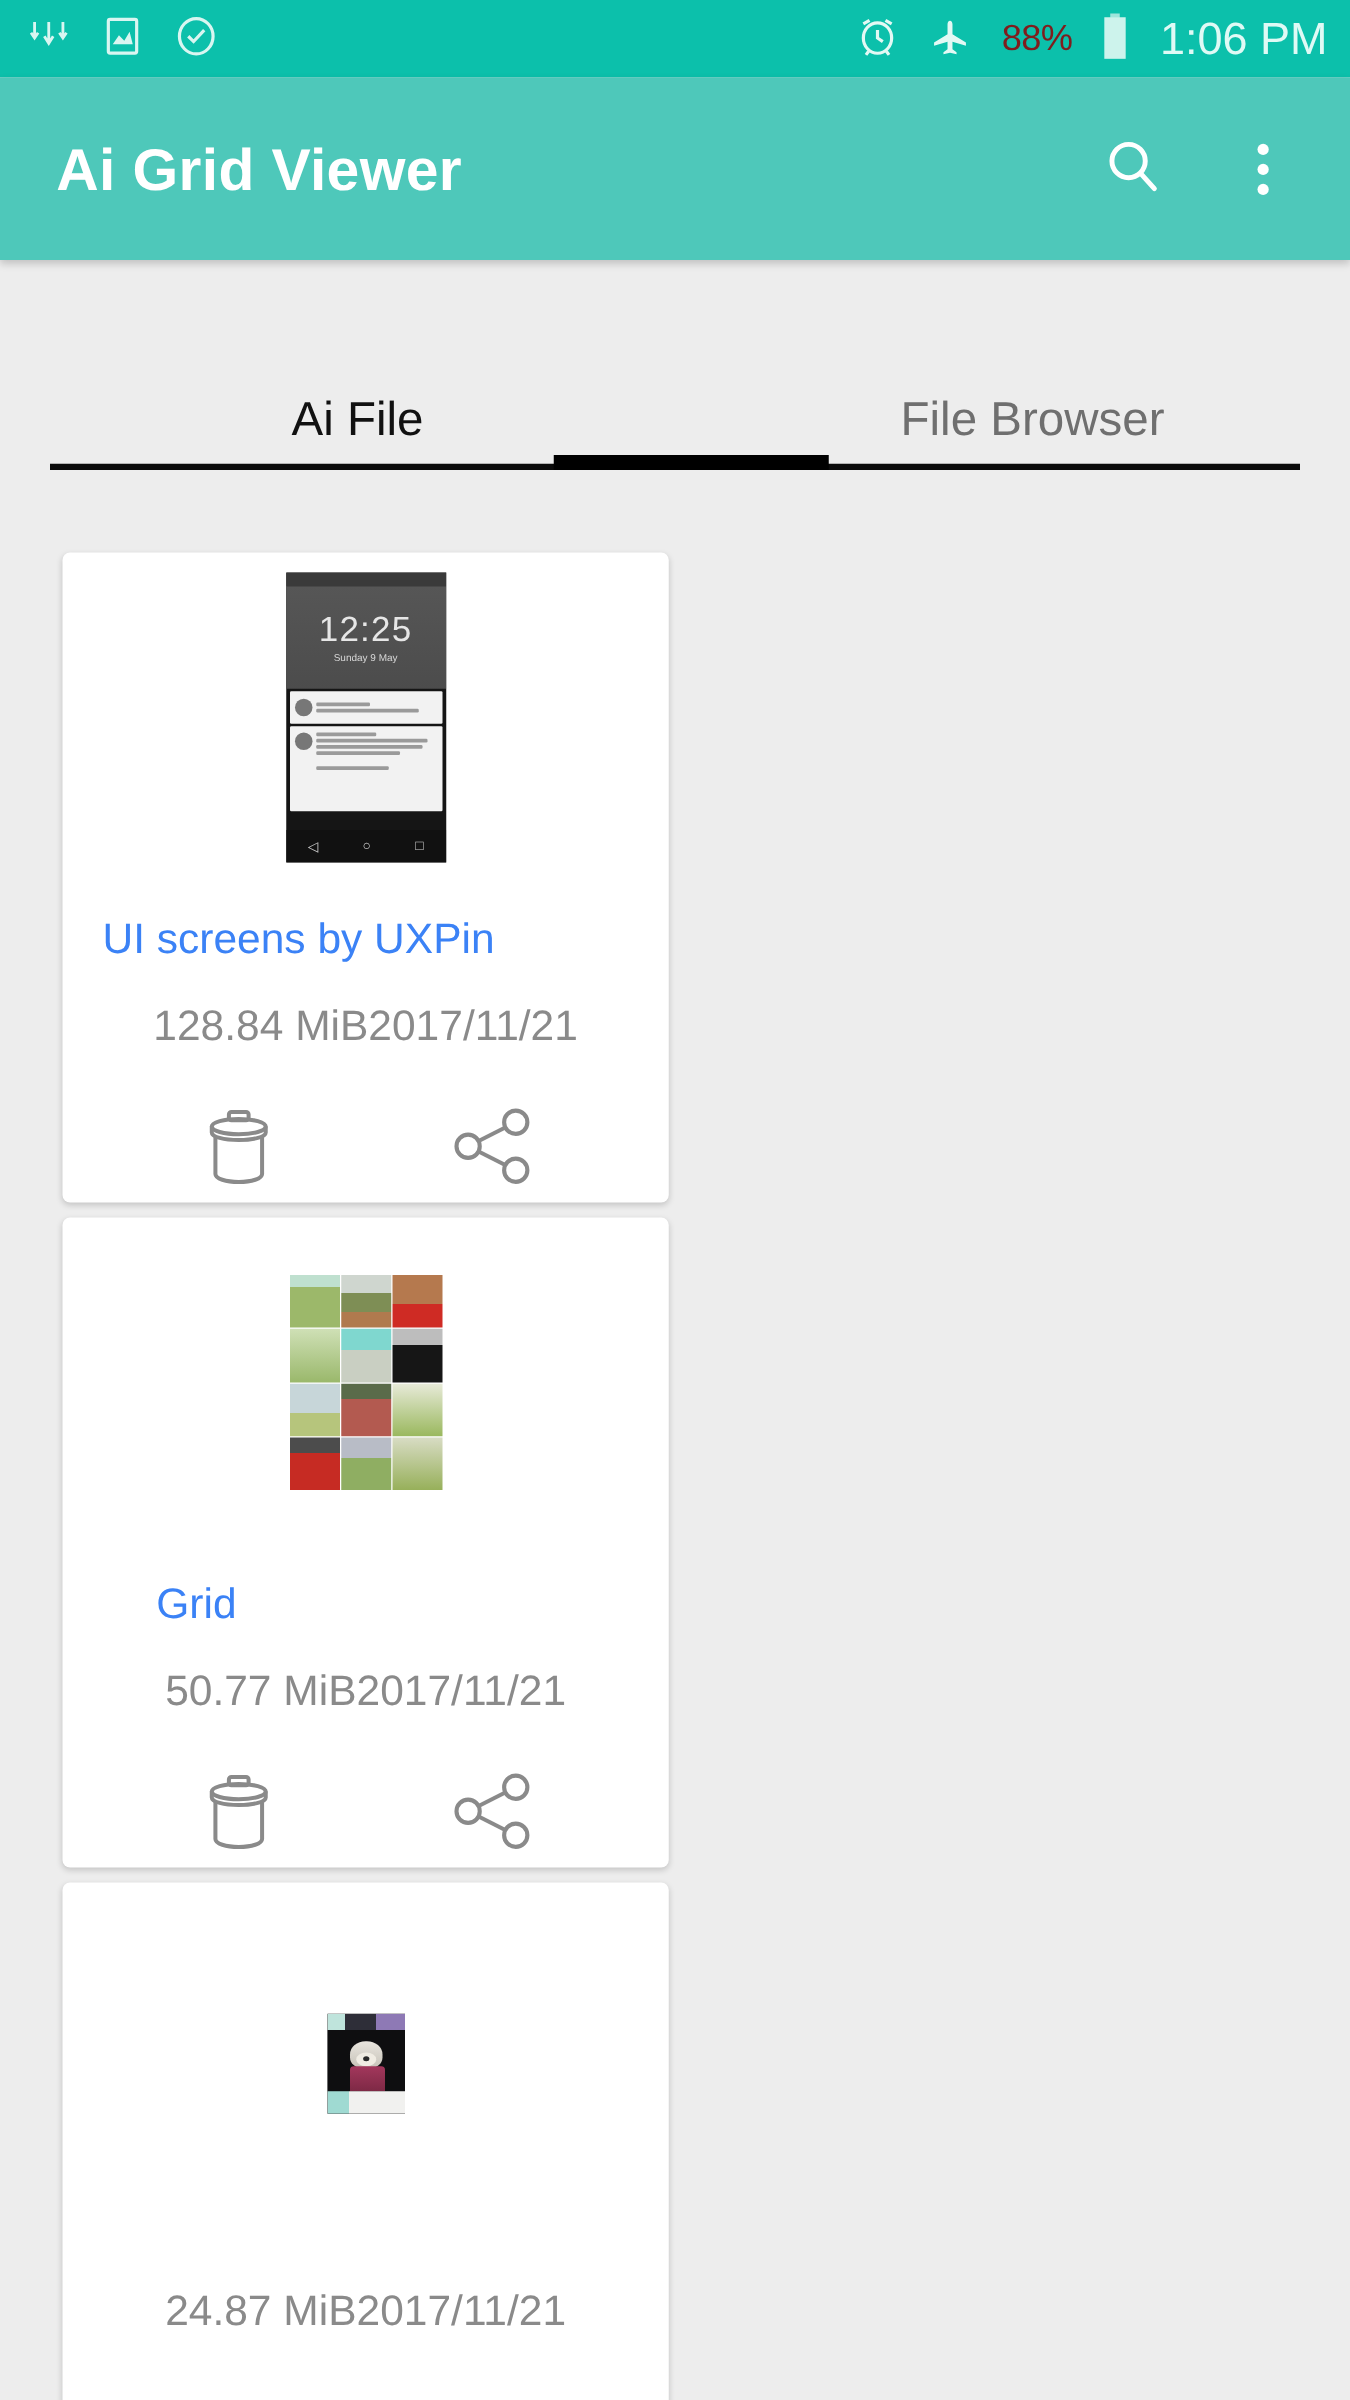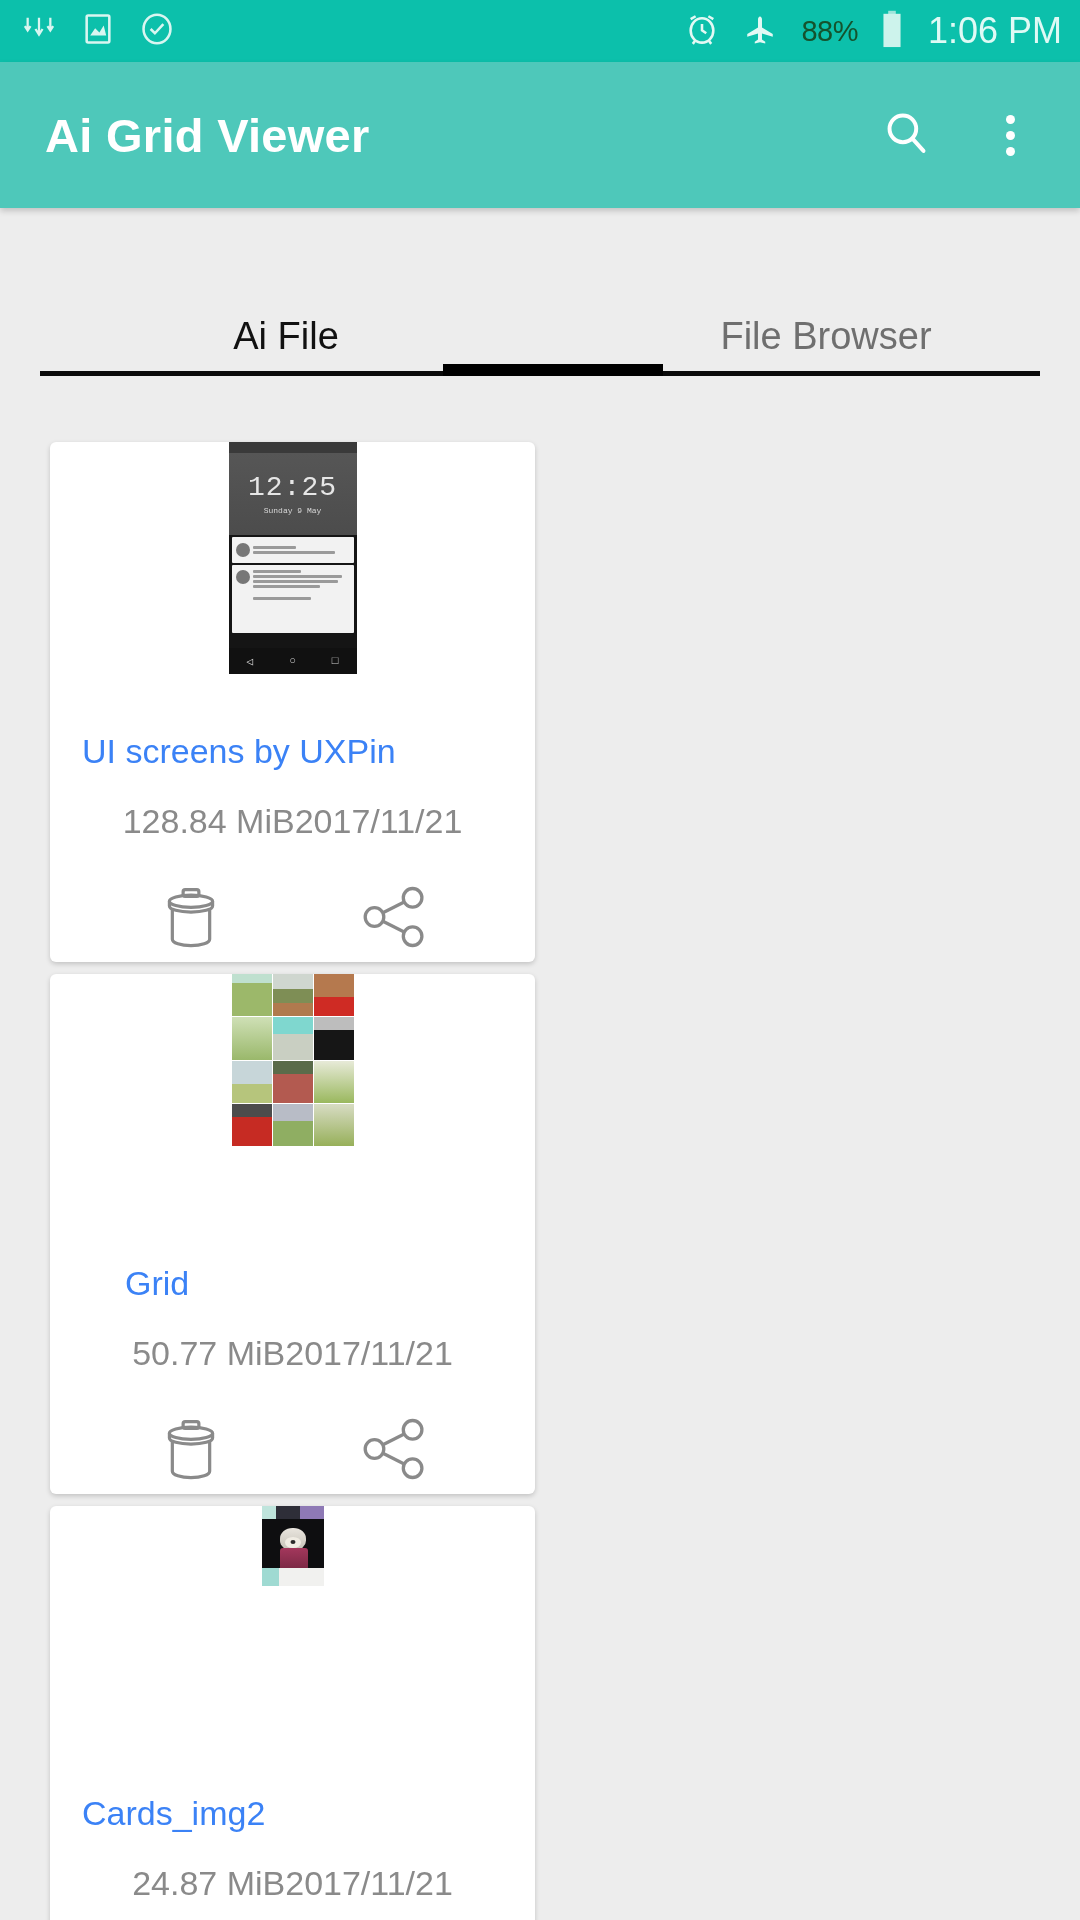--- a/index.html
+++ b/index.html
@@ -13,21 +13,21 @@
   
   .status-bar{
     height:62px; background:#0cc0ab;
     display:flex; align-items:center;
     padding:0 18px 0 22px; position:relative;
   }
   .status-left{ display:flex; align-items:center; gap:26px; }
   .status-right{ display:flex; align-items:center; gap:22px; margin-left:auto; }
   .sb-icon{ display:block; }
   .battery-pct{
-    color:#14532d; font-size:29px; letter-spacing:-0.5px;
+    color:#7f1d1d; font-size:29px; letter-spacing:-0.5px;
     font-family:"Liberation Sans", sans-serif;
   }
   .clock{
     color:#dffaf5; font-size:36px; letter-spacing:0px; margin-left:2px;
     font-family:"Liberation Sans", sans-serif;
   }
 
   
   .app-bar{
     height:146px; background:#4ec8ba;
@@ -71,23 +71,22 @@
   .card{
     width:485px; background:#fff; border-radius:6px;
     box-shadow:0 2px 5px rgba(0,0,0,0.18);
     display:flex; flex-direction:column;
     padding:0 0 18px 0; cursor:pointer;
   }
   .card.tall{ height:520px; }
   .card.short{ height:530px; }
 
   .thumb-area{
-    flex:0 0 auto; display:flex; justify-content:center;
+    flex:0 0 auto; display:flex; align-items:center; justify-content:center;
     width:100%;
-    font-family:Liberation Mono, monospace;
   }
   .card-name{
     font-size:34px; color:#3b82f6; padding:0 32px; line-height:1;
   }
   .meta-row{
     display:flex; justify-content:center; padding:0 32px; margin-top:34px;
   }
   .meta-text{ font-size:34px; color:#8a8a8a; }
   .actions-row{
     display:flex; justify-content:space-around; padding:0 40px; margin-top:30px;
@@ -347,21 +346,20 @@
       <div class="thumb-dog">
         <div class="dog-top"></div>
           <div class="dog-body"></div>
         <div class="dog-head"></div>
           <div class="dog-face"></div>
           <div class="dog-nose"></div>
         <div class="dog-shirt"></div>
           <div class="dog-bottom"></div>
       </div>
     </div>
-    <div class="card-name">Cards_img2</div>
     <div class="meta-row">
       <span class="meta-text">24.87 MiB</span>
       <span class="meta-text">2017/11/21</span>
     </div>
 
   </div>
 
 </div>
 
 </body></html>

